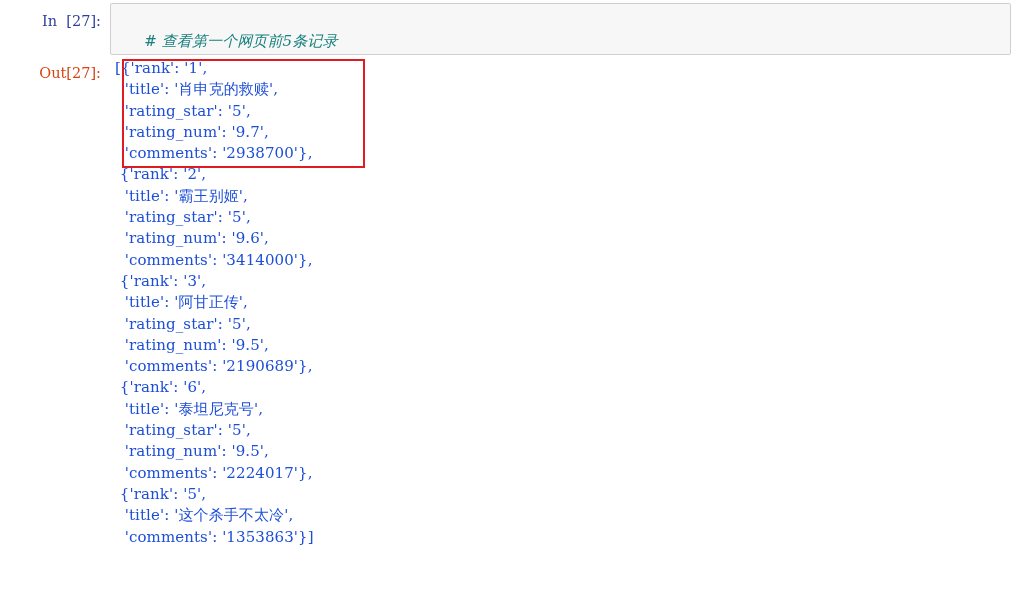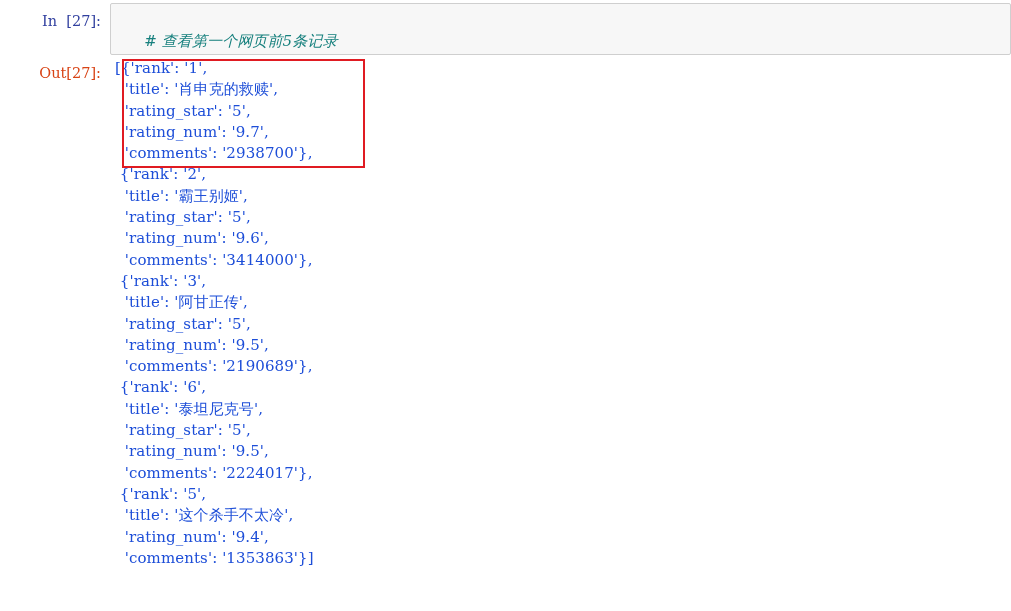--- a/index.html
+++ b/index.html
@@ -133,17 +133,16 @@
       <div class="out-line">  'rating_star': '5',</div>
       <div class="out-line">  'rating_num': '9.5',</div>
       <div class="out-line">  'comments': '2190689'},</div>
       <div class="out-line"> {'rank': '6',</div>
       <div class="out-line">  'title': '泰坦尼克号',</div>
       <div class="out-line">  'rating_star': '5',</div>
       <div class="out-line">  'rating_num': '9.5',</div>
       <div class="out-line">  'comments': '2224017'},</div>
       <div class="out-line"> {'rank': '5',</div>
       <div class="out-line">  'title': '这个杀手不太冷',</div>
-      <div class="out-line">  'rating_num': '9.4',</div>
       <div class="out-line">  'comments': '1353863'}]</div>
       <div class="annot-box" id="annot-box" style="left: 12px; top: 1px; width: 243px; height: 108.5px; border-color: rgb(224, 27, 34);"></div>
   </div>
 </div>
 
 </body></html>

